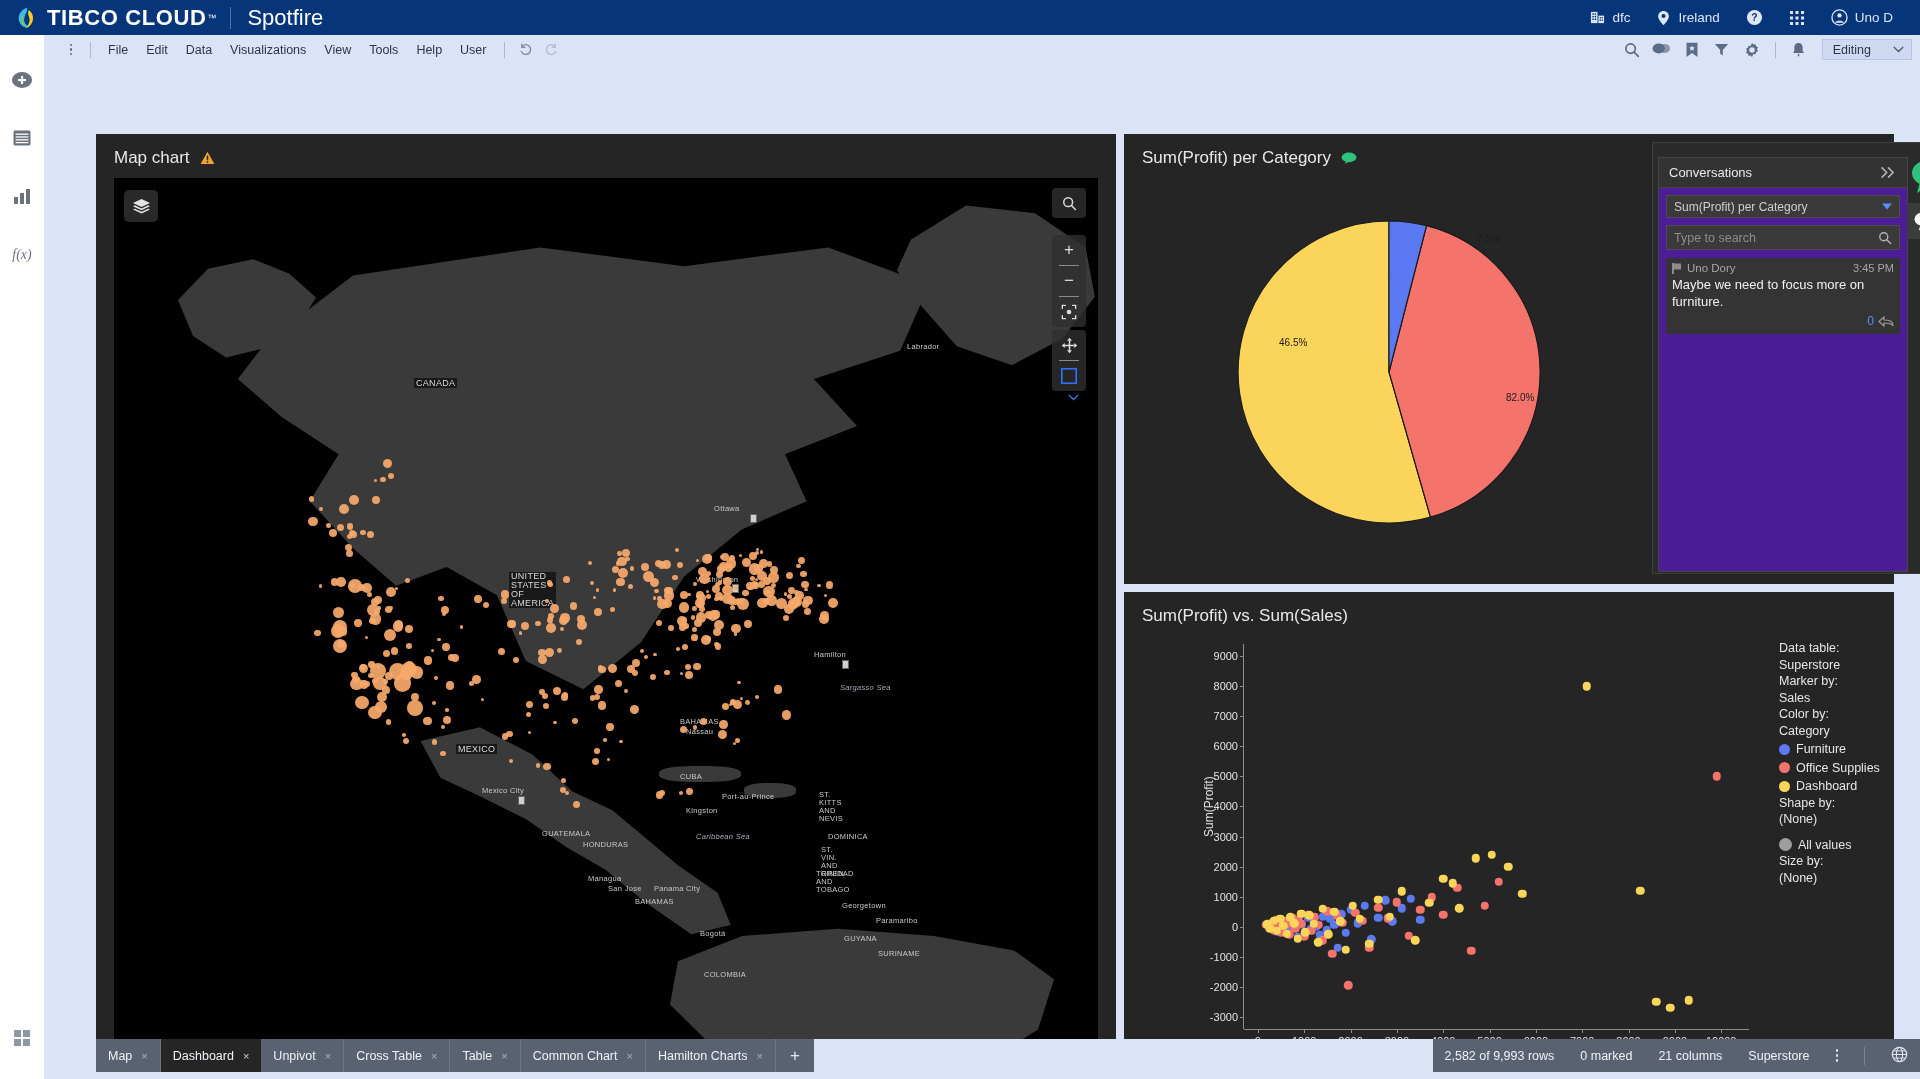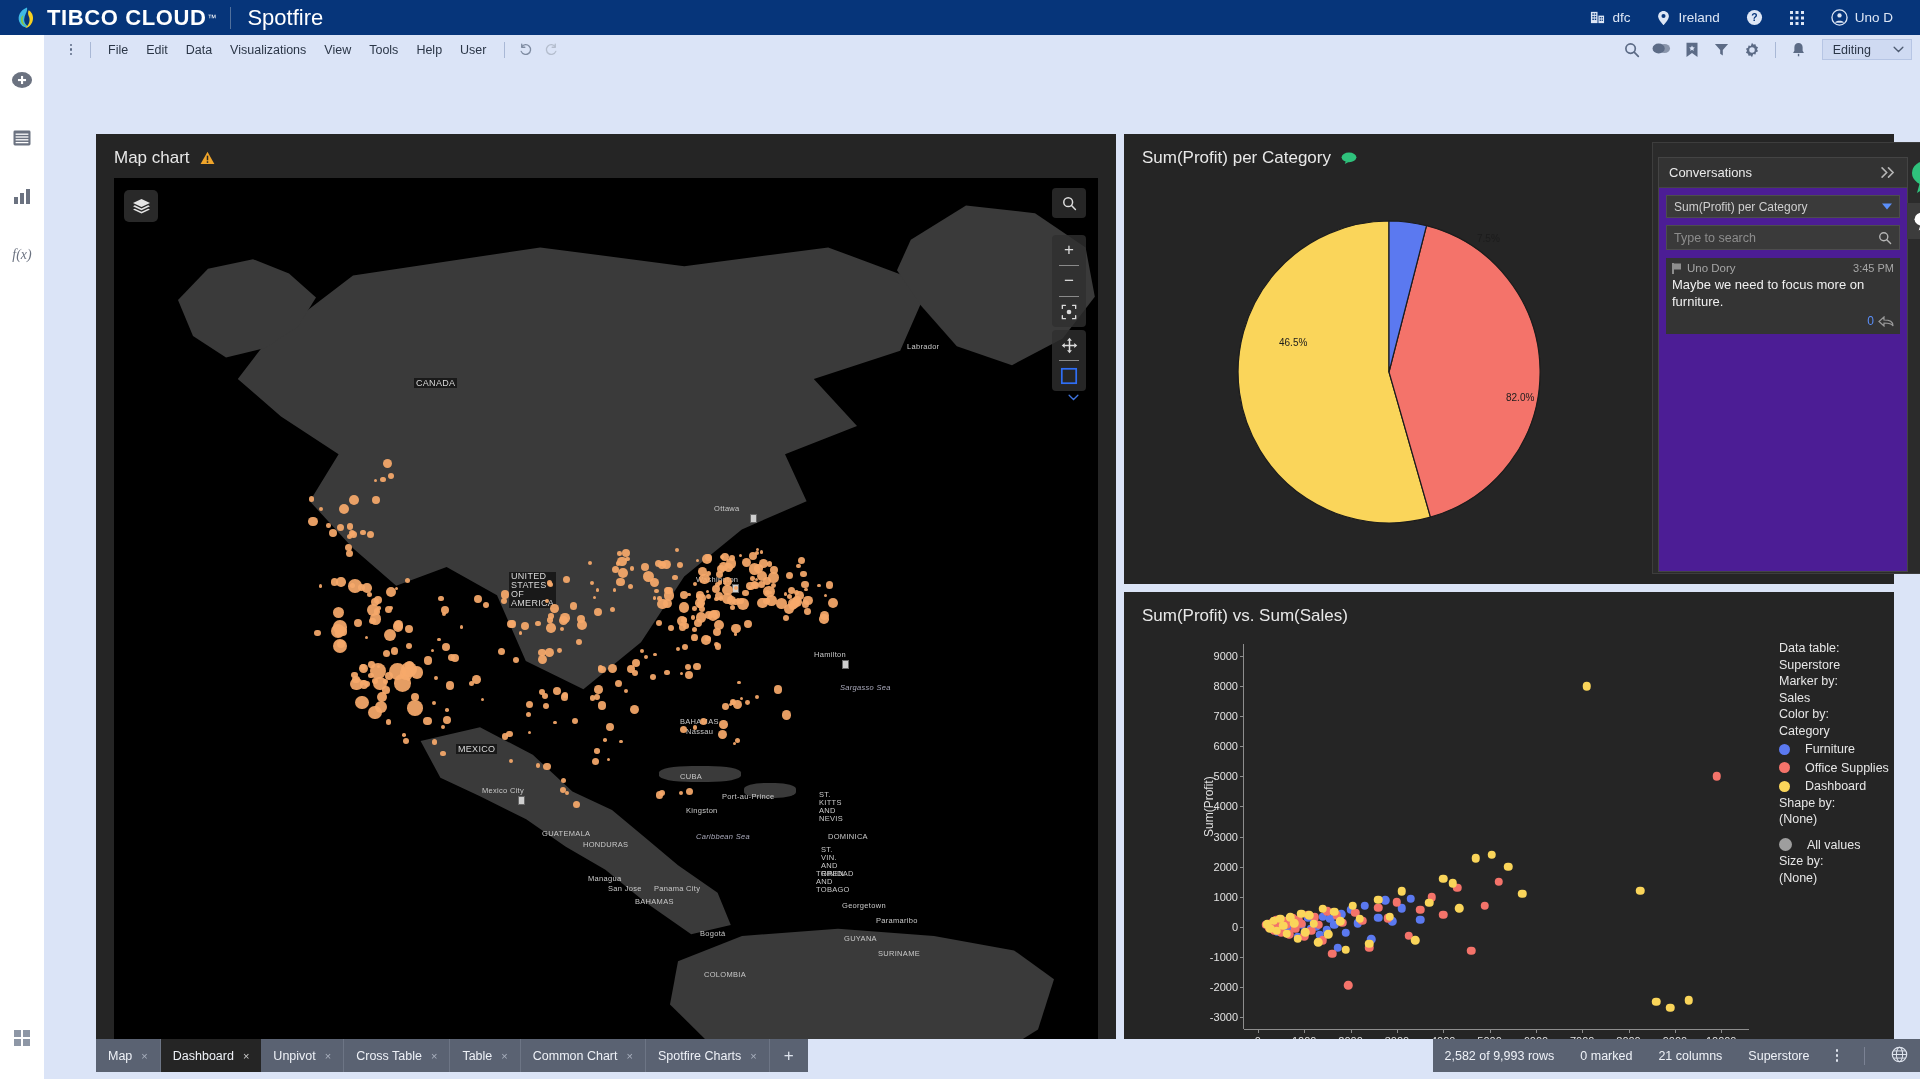--- a/index.html
+++ b/index.html
@@ -89,21 +89,21 @@
   .sc-ytick { position:absolute; right:100%; margin-right:6px; color:#e2e2e2; font-size:11px; white-space:nowrap; transform:translateY(-50%);}
   .sc-ytickline { position:absolute; right:100%; width:4px; height:1px; background:#8d8d8d;}
   .sc-xtick { position:absolute; top:100%; margin-top:6px; color:#e2e2e2; font-size:11px; transform:translateX(-50%); white-space:nowrap;}
   .sc-xtickline { position:absolute; top:100%; width:1px; height:4px; background:#8d8d8d;}
   #sc-ylabel { position:absolute; left:78px; top:245px; color:#e2e2e2; font-size:12px; transform:rotate(-90deg); transform-origin:left top; white-space:nowrap;}
   #sc-xlabel { position:absolute; left:310px; top:460px; color:#e2e2e2; font-size:12px; white-space:nowrap;}
   .scdot { position:absolute; border-radius:50%; transform:translate(-50%,-50%); }
   #sc-legend { position:absolute; left:655px; top:48px; width:115px; color:#e6e6e6; font-size:12.5px; line-height:16.5px;}
   #sc-legend .ttl { color:#e6e6e6; }
   #sc-legend .val { color:#e6e6e6; }
-  #sc-legend .lgrow { display:flex; align-items:center; gap:15px; margin-top:2px;}
+  #sc-legend .lgrow { display:flex; align-items:center; gap:6px; margin-top:2px;}
   .swatch { width:11px;height:11px;border-radius:50%; display:block;}
 
   
   #conv-outer {
     position:absolute; left:1608px; top:78px; width:312px; height:432px;
     background:#2b2b2b; border:1px solid #3d3d3d;
   }
   #conv-panel { position:absolute; left:5px; top:14px; width:250px; height:415px; background:#4c1d95; border:1px solid #444;}
   #conv-head { height:30px; display:flex; align-items:center; justify-content:space-between; padding:0 10px; background:#333; color:#eaeaea; font-size:13px; border-bottom:1px solid #444;}
   #conv-select { margin:7px 7px 0 7px; height:23px; background:#3a3a3a; border:1px solid #4d4d4d; display:flex; align-items:center; justify-content:space-between; padding:0 7px; color:#cfcfcf; font-size:12px;}
@@ -1164,21 +1164,21 @@
     </div>
     <div class="tab">
       <span>Table</span>
       <span class="x">×</span>
     </div>
     <div class="tab">
       <span>Common Chart</span>
       <span class="x">×</span>
     </div>
     <div class="tab">
-      <span>Spotfire Charts</span>
+      <span>Hamilton Charts</span>
       <span class="x">×</span>
     </div>
     <div id="tab-add">+</div>
   </div>
 
   <div id="status">
     <span>2,582 of 9,993 rows</span>
     <span>0 marked</span>
     <span>21 columns</span>
     <span>Superstore</span>

